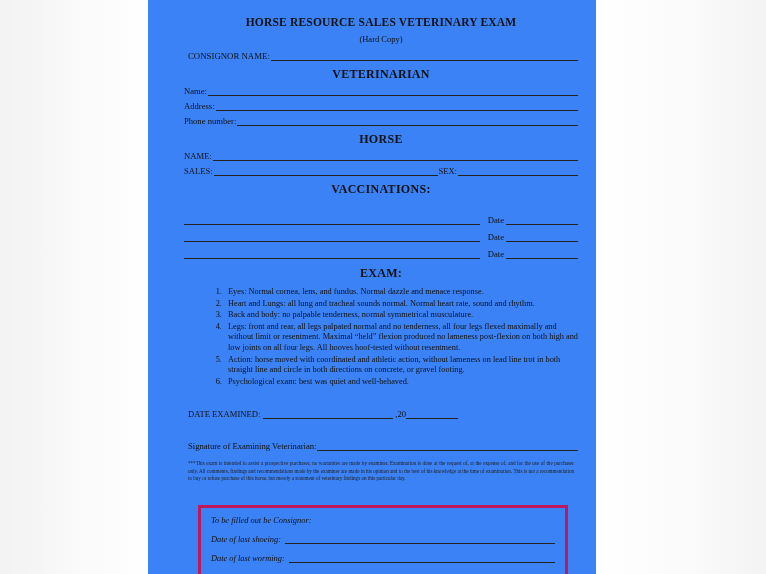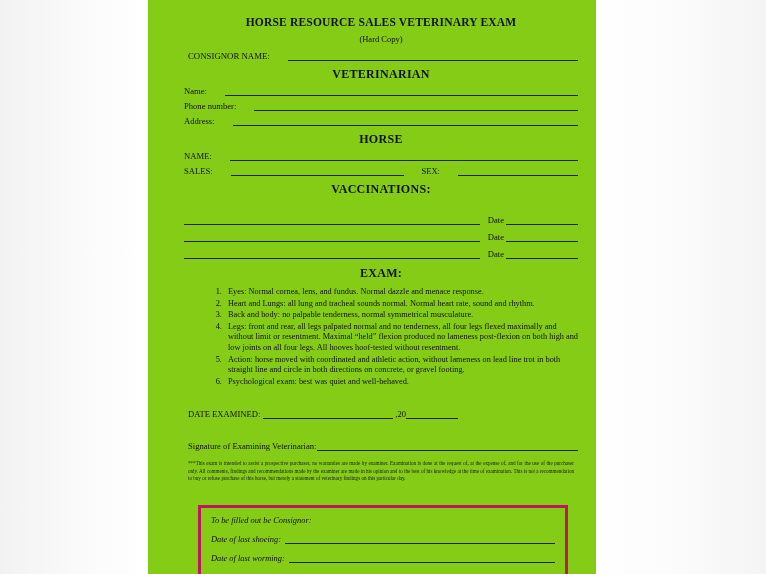--- a/index.html
+++ b/index.html
@@ -36,21 +36,21 @@
     width: 170px;
     background: linear-gradient(to left, #f4f4f4 0%, #fbfbfb 50%, #ffffff 100%);
     pointer-events: none;
   }
   .sheet {
     position: absolute;
     left: 148px;
     top: 0;
     width: 448px;
     height: 574px;
-    background: #84cc16;
+    background: #3b82f6;
     z-index: 2;
     box-shadow: 0 0 0 0 transparent;
   }
   .content {
     position: relative;
     padding: 12px 18px 0 36px;
   }
   .title {
     text-align: center;
     font-weight: bold;
@@ -69,21 +69,20 @@
     font-size: 12px;
     margin: 6px 0 4px 0;
     letter-spacing: 0.3px;
   }
   .line-row {
     display: flex;
     align-items: flex-end;
     font-size: 8.6px;
     margin: 0 0 5px 0;
     white-space: nowrap;
-    gap: 17px;
   }
   .line-row .lbl {
     flex: 0 0 auto;
   }
   .rule {
     flex: 1 1 auto;
     border-bottom: 1px solid #222;
     height: 9px;
     margin-left: 1px;
   }
@@ -200,25 +199,25 @@
         <span class="rule"></span>
       </div>
 
       <div class="section-head">VETERINARIAN</div>
 
       <div class="line-row">
         <span class="lbl">Name:</span>
         <span class="rule"></span>
       </div>
       <div class="line-row">
+        <span class="lbl">Address:</span>
+        <span class="rule"></span>
+      </div>
+      <div class="line-row">
         <span class="lbl">Phone number:</span>
-        <span class="rule"></span>
-      </div>
-      <div class="line-row">
-        <span class="lbl">Address:</span>
         <span class="rule"></span>
       </div>
 
       <div class="section-head">HORSE</div>
 
       <div class="line-row">
         <span class="lbl">NAME:</span>
         <span class="rule"></span>
       </div>
       <div class="line-row">

